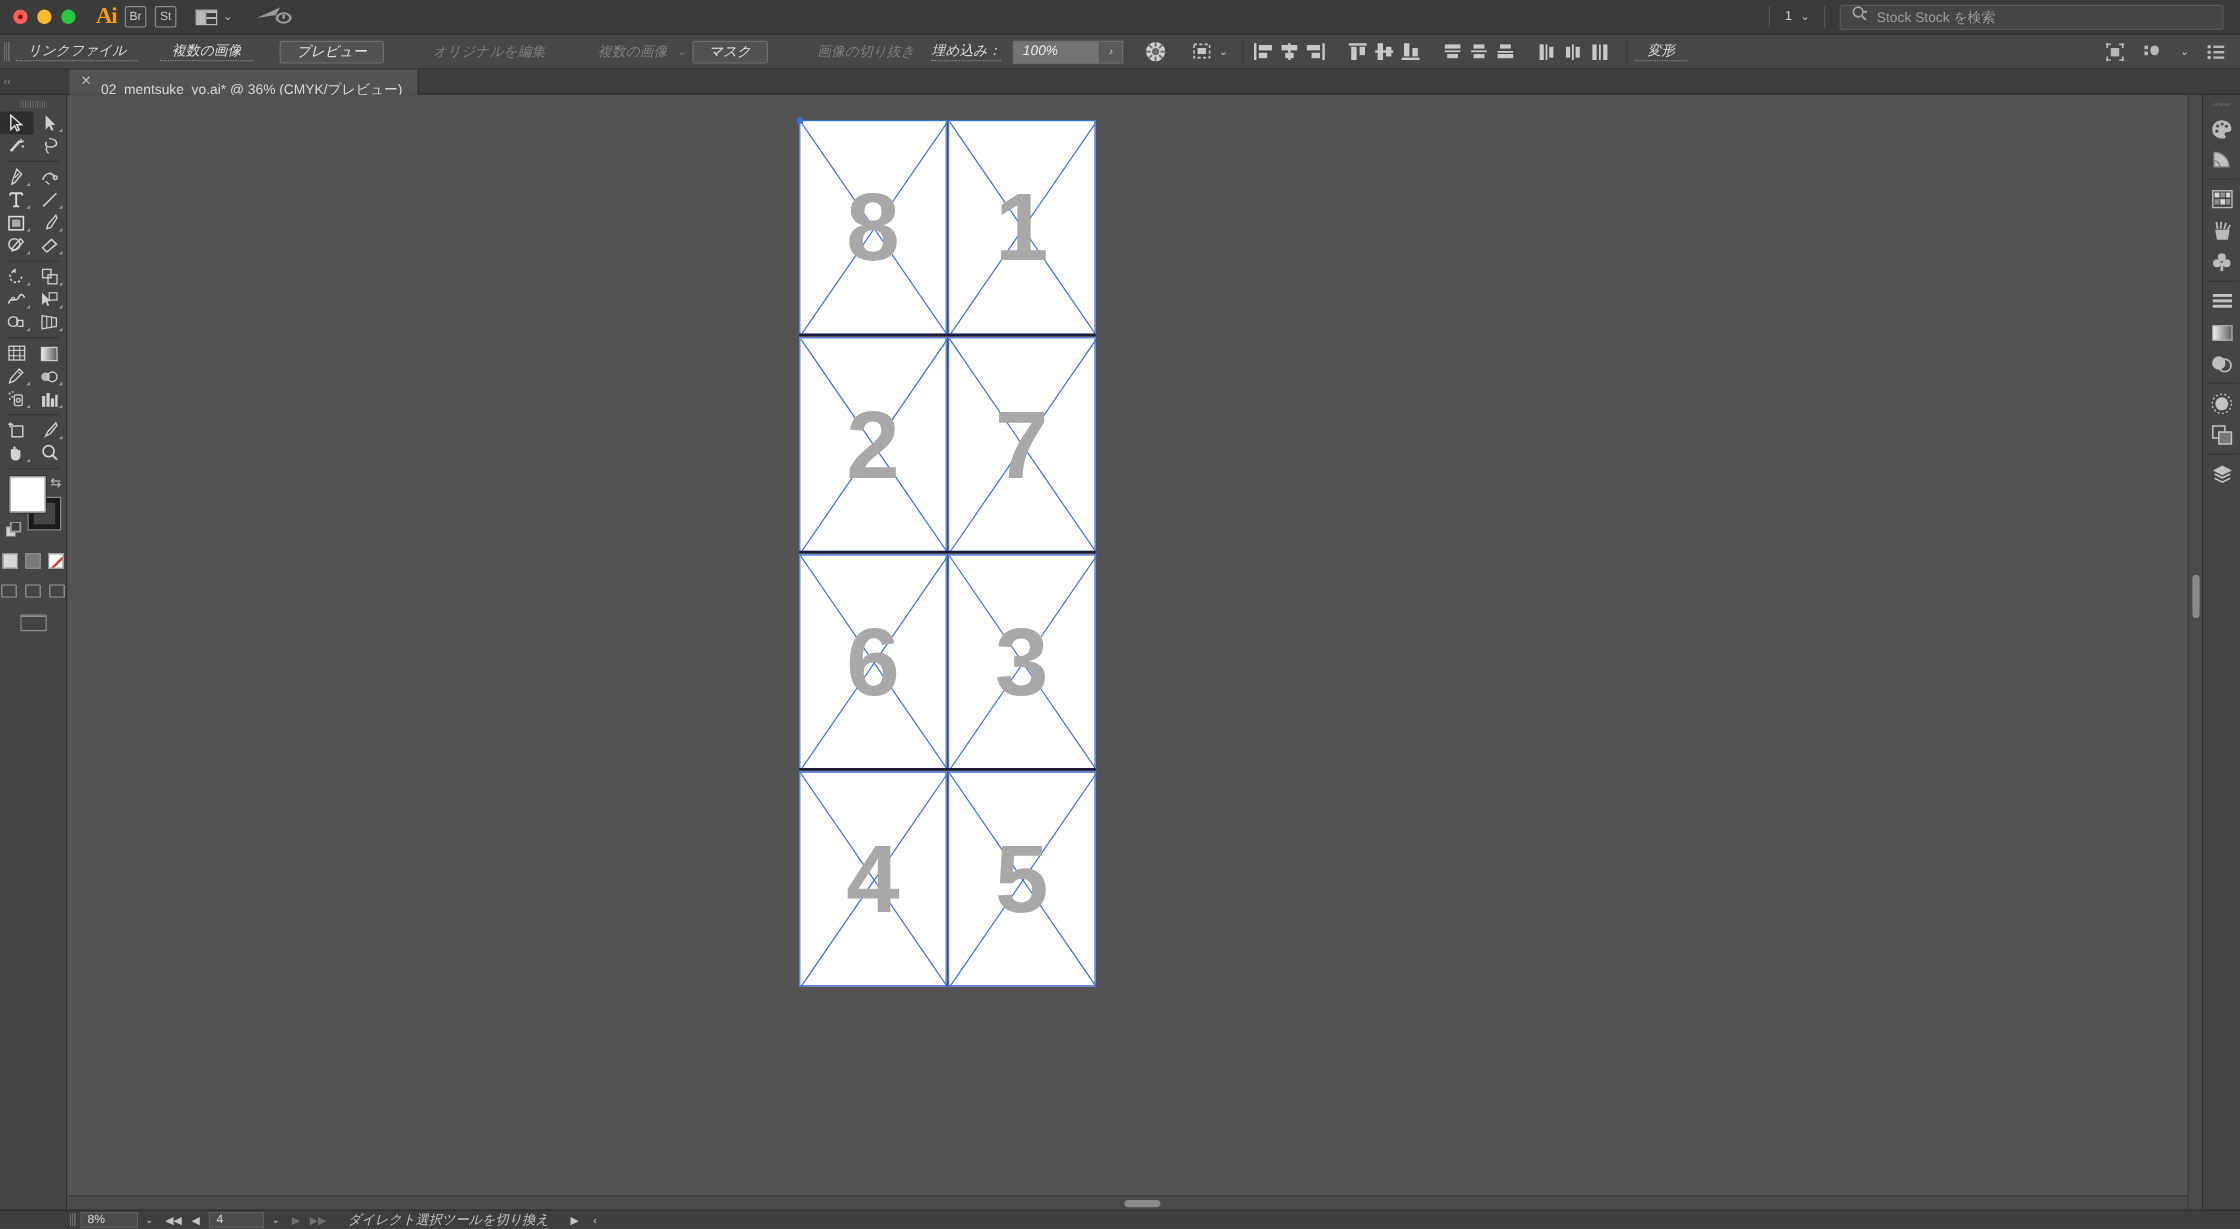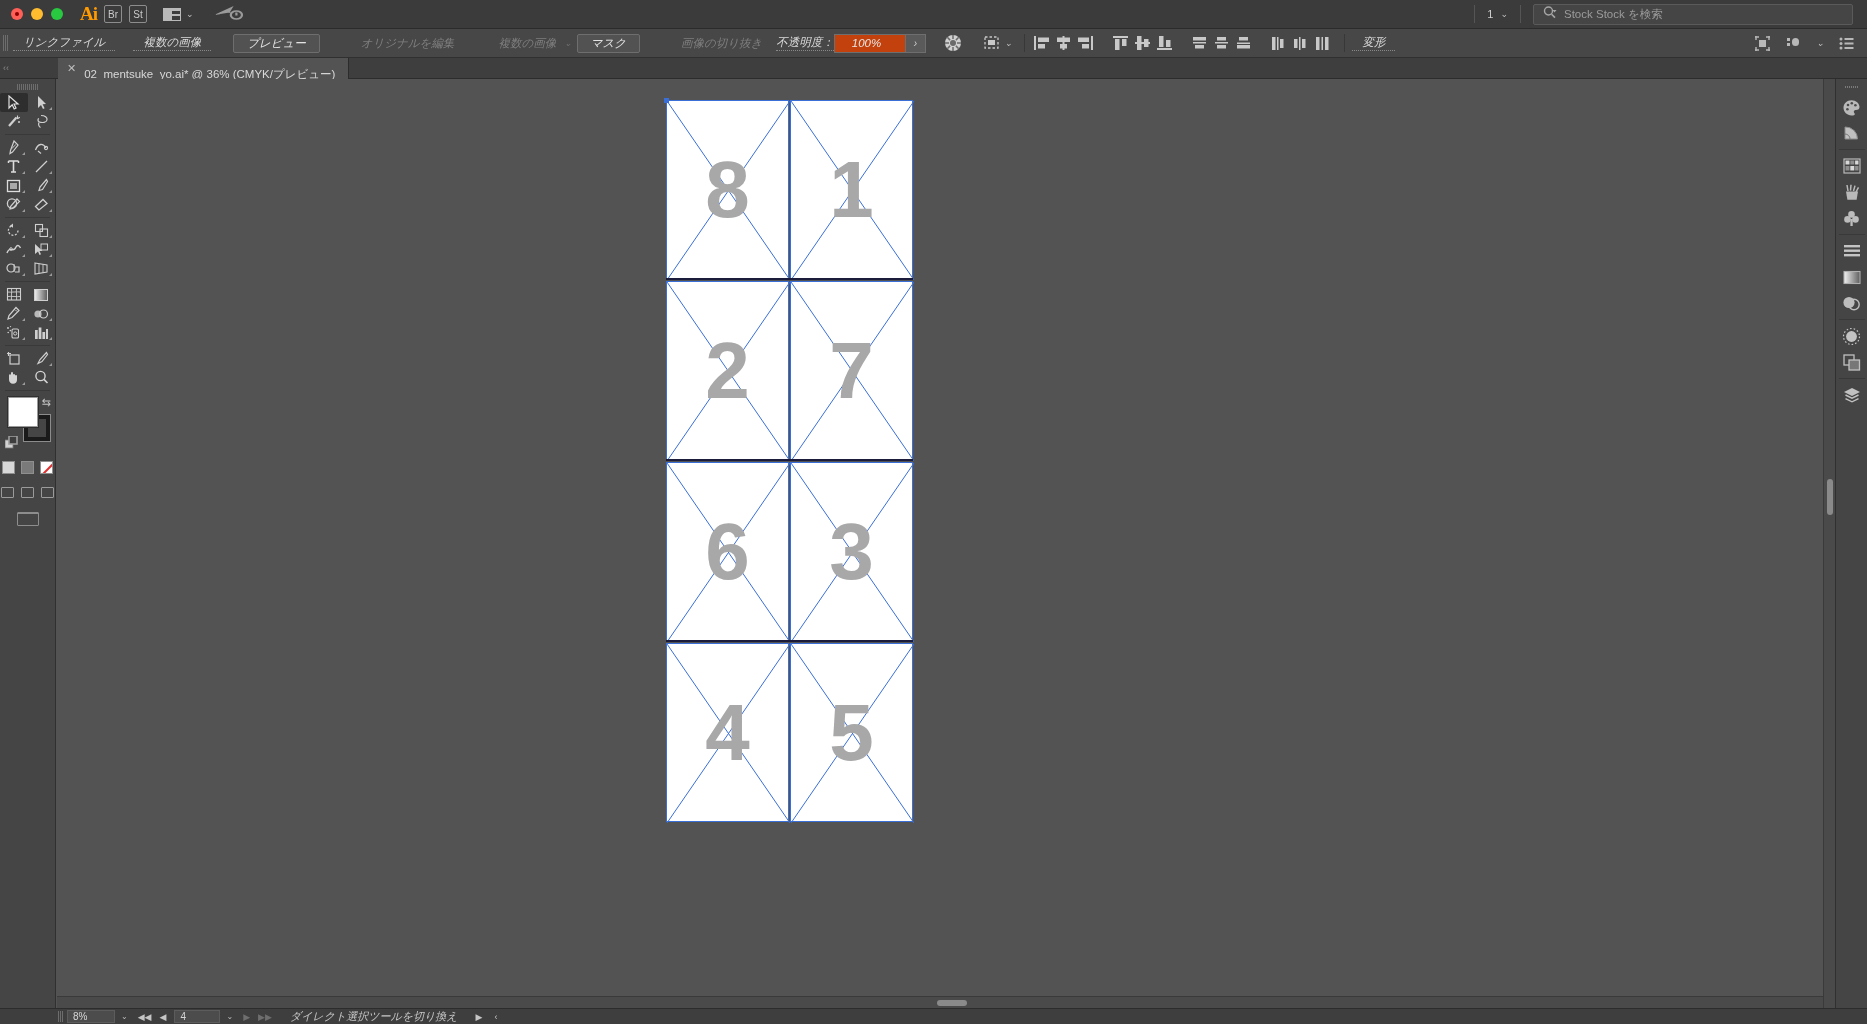--- a/index.html
+++ b/index.html
@@ -62,23 +62,23 @@
   .cb-btn{
     height:19px; border:1px solid #6e6e6e; border-radius:2px; background:#525252;
     color:#e3e3e3; font-size:11.5px; display:flex; align-items:center;
     justify-content:center; padding:0 13px; margin:0 5px; white-space:nowrap;
   }
   .cb-flat{ color:#7f7f7f; font-size:11.5px; padding:0 8px; white-space:nowrap;margin-left:28px;}
   .cb-sep{ width:1px; height:18px; background:#383838; margin:0 7px; }
   .opacity-wrap{ display:flex; align-items:center; margin-left:6px; }
   .opacity-lbl{ color:#dcdcdc; font-size:11.5px; border-bottom:1px dotted #888; }
   .opacity-field{
-    width:72px; height:19px; background:#c2410c; border:1px solid #6e6e6e;
+    width:72px; height:19px; background:#737373; border:1px solid #6e6e6e;
     color:#e8e8e8; font-size:11.5px; display:flex; align-items:center;
-    padding-left:17px; margin-left:0;
+    padding-left:7px; margin-left:10px;
   }
   .opacity-step{
     width:20px; height:19px; background:#5a5a5a; border:1px solid #6e6e6e;
     border-left:none; color:#cfcfcf; font-size:10px;
     display:flex; align-items:center; justify-content:center;
   }
   .ico{ display:flex; align-items:center; justify-content:center; }
   .ico svg{ display:block; }
   .align-group{ display:flex; align-items:center; gap:3px; }
 
@@ -255,21 +255,21 @@
     <div class="cb-label" style="border-bottom:1px dotted #888">リンクファイル</div>
     <div class="cb-label" style="border-bottom:1px dotted #888; margin-left:18px">複数の画像</div>
     <div class="cb-btn" style="margin-left:22px">プレビュー</div>
     <div class="cb-flat">オリジナルを編集</div>
     <div class="cb-flat">複数の画像</div>
     <span class="chev" style="color:#6f6f6f">⌄</span>
     <div class="cb-btn">マスク</div>
     <div class="cb-flat">画像の切り抜き</div>
 
     <div class="opacity-wrap">
-      <span class="opacity-lbl">不透明度：</span>
+      <span class="opacity-lbl">埋め込み：</span>
       <span class="opacity-field">100%</span>
       <span class="opacity-step">›</span>
     </div>
 
     <div class="ico" style="margin-left:18px">
       <svg width="18" height="18" viewBox="0 0 18 18">
           <circle cx="9" cy="9" r="8" fill="#d0d0d0"></circle>
           <circle cx="9" cy="9" r="3" fill="#6a6a6a"></circle>
           <path d="M9 1 v4 M9 13 v4 M1 9 h4 M13 9 h4 M3.3 3.3 l2.8 2.8 M11.9 11.9 l2.8 2.8 M14.7 3.3 l-2.8 2.8 M6.1 11.9 l-2.8 2.8" stroke="#6a6a6a" stroke-width="1.5"></path>
         </svg>

